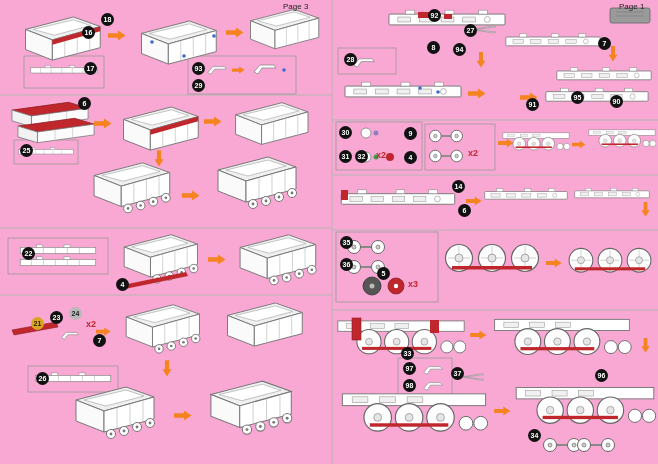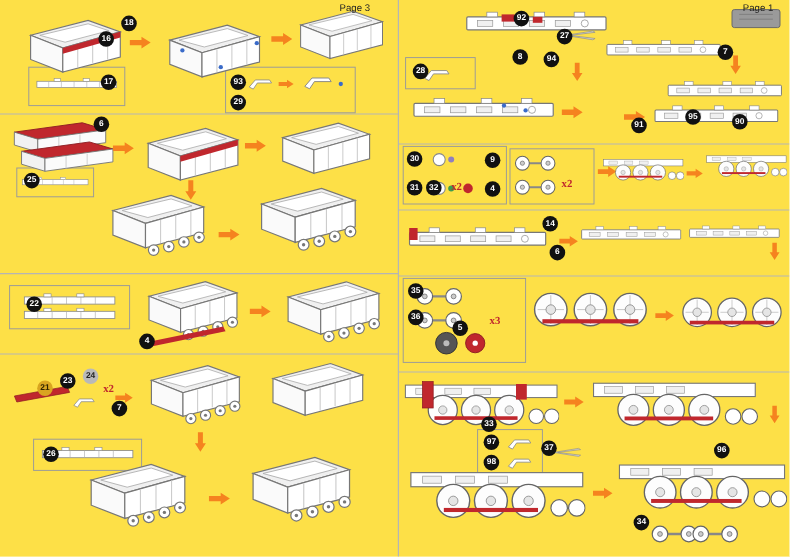--- a/index.html
+++ b/index.html
@@ -2,21 +2,21 @@
 <html><head>
 <meta charset="utf-8">
 <style>
   * { margin: 0; padding: 0; box-sizing: border-box; }
   html, body { background: #ffffff; }
   body { font-family: "Liberation Sans", sans-serif; }
   .sheet {
     position: relative;
     width: 658px;
     height: 464px;
-    background: #fde047;
+    background: #f9a8d4;
     overflow: hidden;
   }
   .art { position: absolute; left: 0; top: 0; }
   .page-label {
     position: absolute;
     font-size: 8px;
     color: #222;
     white-space: nowrap;
   }
   .badge {
@@ -35,21 +35,20 @@
     z-index: 3;
   }
   .badge.gold { background: #d9a520; color: #2e2300; }
   .badge.silver { background: #b9b9b9; color: #222; }
   .mult {
     position: absolute;
     color: #c0272d;
     font-weight: bold;
     font-size: 9px;
     z-index: 3;
-    font-family: Liberation Serif, serif;
   }
 </style>
 </head>
 <body>
 
 <div class="sheet">
 
   <svg class="art" width="658" height="464" viewBox="0 0 658 464" xmlns="http://www.w3.org/2000/svg">
     <defs>
       <symbol id="arrowR" viewBox="0 0 20 12">
@@ -354,15 +353,15 @@
   <div class="badge" style="left:401px; top:347px">33</div>
   <div class="badge" style="left:403px; top:362px">97</div>
   <div class="badge" style="left:403px; top:379px">98</div>
   <div class="badge" style="left:451px; top:367px">37</div>
   <div class="badge" style="left:595px; top:369px">96</div>
   <div class="badge" style="left:528px; top:429px">34</div>
 
   <div class="mult" style="left:86px;  top:319px">x2</div>
   <div class="mult" style="left:376px; top:150px">x2</div>
   <div class="mult" style="left:468px; top:148px">x2</div>
-  <div class="mult" style="left:408px; top:262px">x3</div>
+  <div class="mult" style="left:408px; top:279px">x3</div>
 
 </div>
 
 </body></html>

